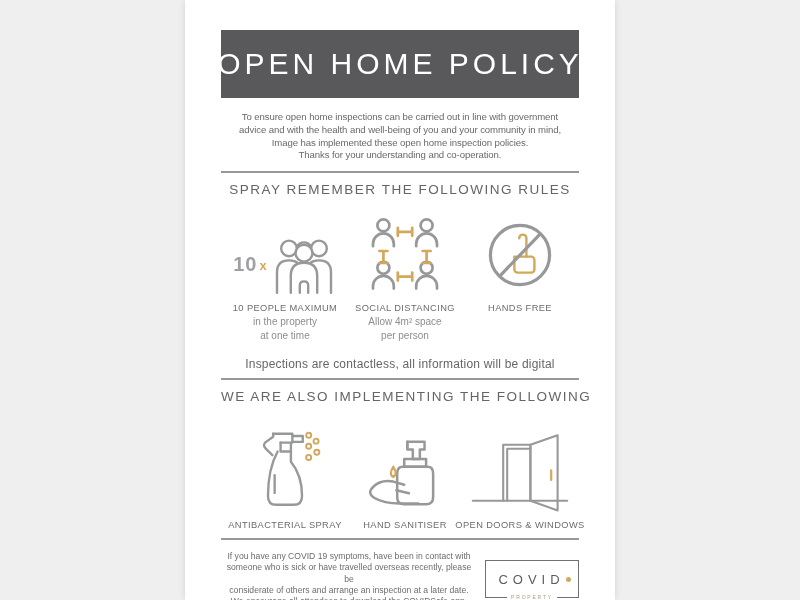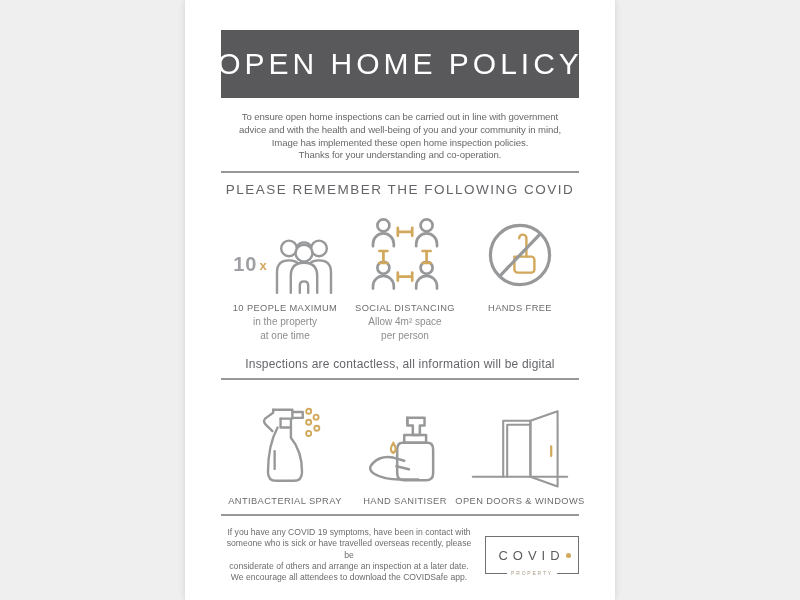--- a/index.html
+++ b/index.html
@@ -72,21 +72,21 @@
       <span>OPEN HOME POLICY</span>
     </div>
 
     <div class="intro pre">To ensure open home inspections can be carried out in line with government
 advice and with the health and well-being of you and your community in mind,
 Image has implemented these open home inspection policies.
 Thanks for your understanding and co-operation.</div>
 
     <hr class="divider div1">
 
-    <div class="section-heading">PLEASE REMEMBER THE FOLLOWING COVID</div>
+    <div class="section-heading">SPRAY REMEMBER THE FOLLOWING RULES</div>
 
     <div class="icon-row">
 
       <div class="icon-col c1">
         <div class="icon-box">
           <div class="ten-wrap">
             <span class="ten-num">10</span>
             <span class="ten-x">x</span>
             <span>
               <svg width="66" height="62" viewBox="0 0 110 100" fill="none" stroke="#97989a" stroke-width="4" stroke-linecap="round" stroke-linejoin="round">
@@ -151,20 +151,21 @@
           </span>
         </div>
         <div class="rule-label">HANDS FREE</div>
       </div>
     </div>
 
     <div class="note">Inspections are contactless, all information will be digital</div>
 
     <hr class="divider div2">
 
+    <div class="section-heading">WE ARE ALSO IMPLEMENTING THE FOLLOWING</div>
 
     <div class="icon-row">
 
       <div class="icon-col c1">
         <div class="icon-box2">
           <span>
             <svg width="74" height="88" viewBox="0 0 100 118" fill="none" stroke-linecap="round" stroke-linejoin="round">
               <g stroke="#97989a" stroke-width="3.2">
                 <path d="M34,10 h26 v12 h-16"></path>
                 <path d="M60,13 h14 v8 h-14"></path>

